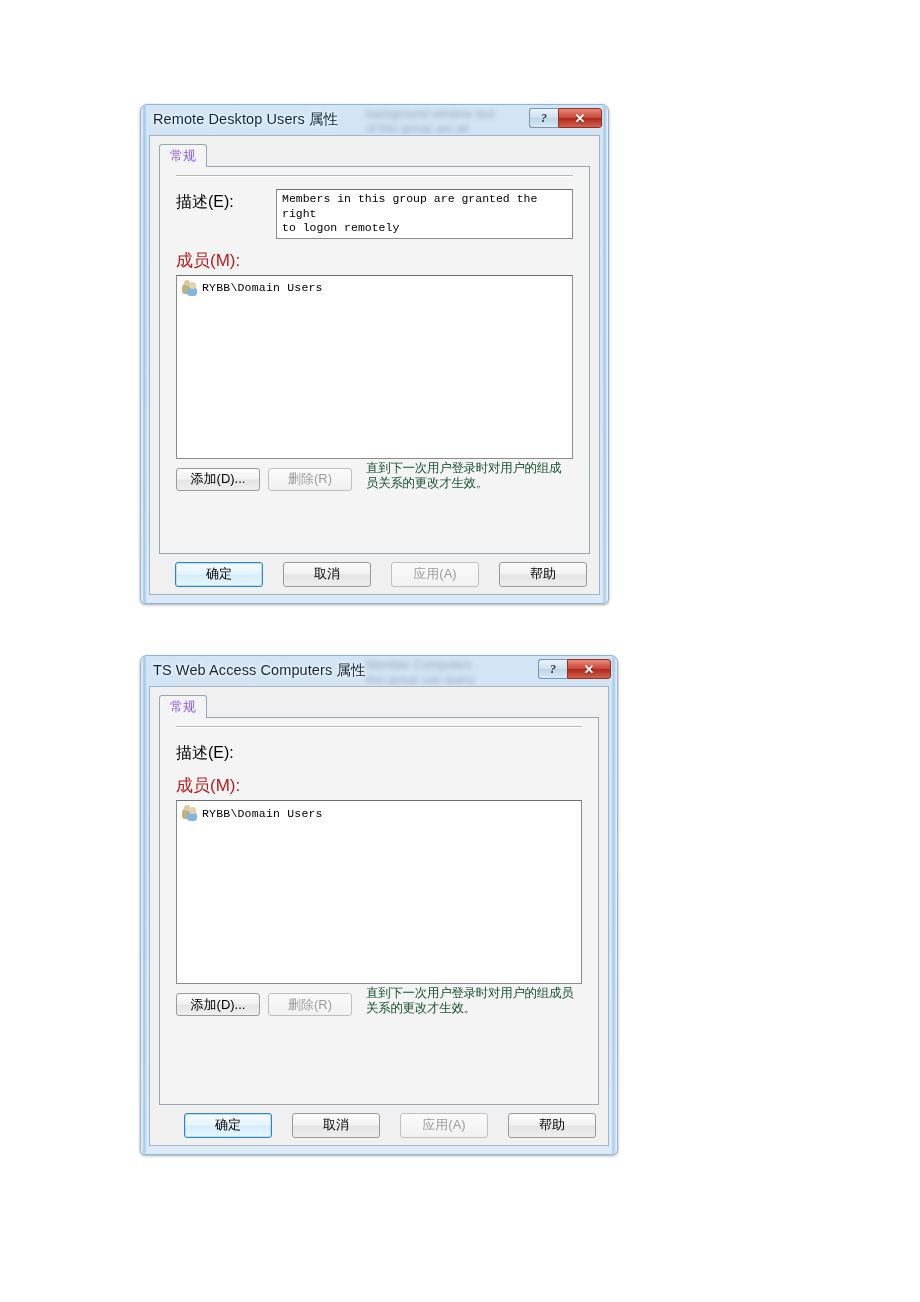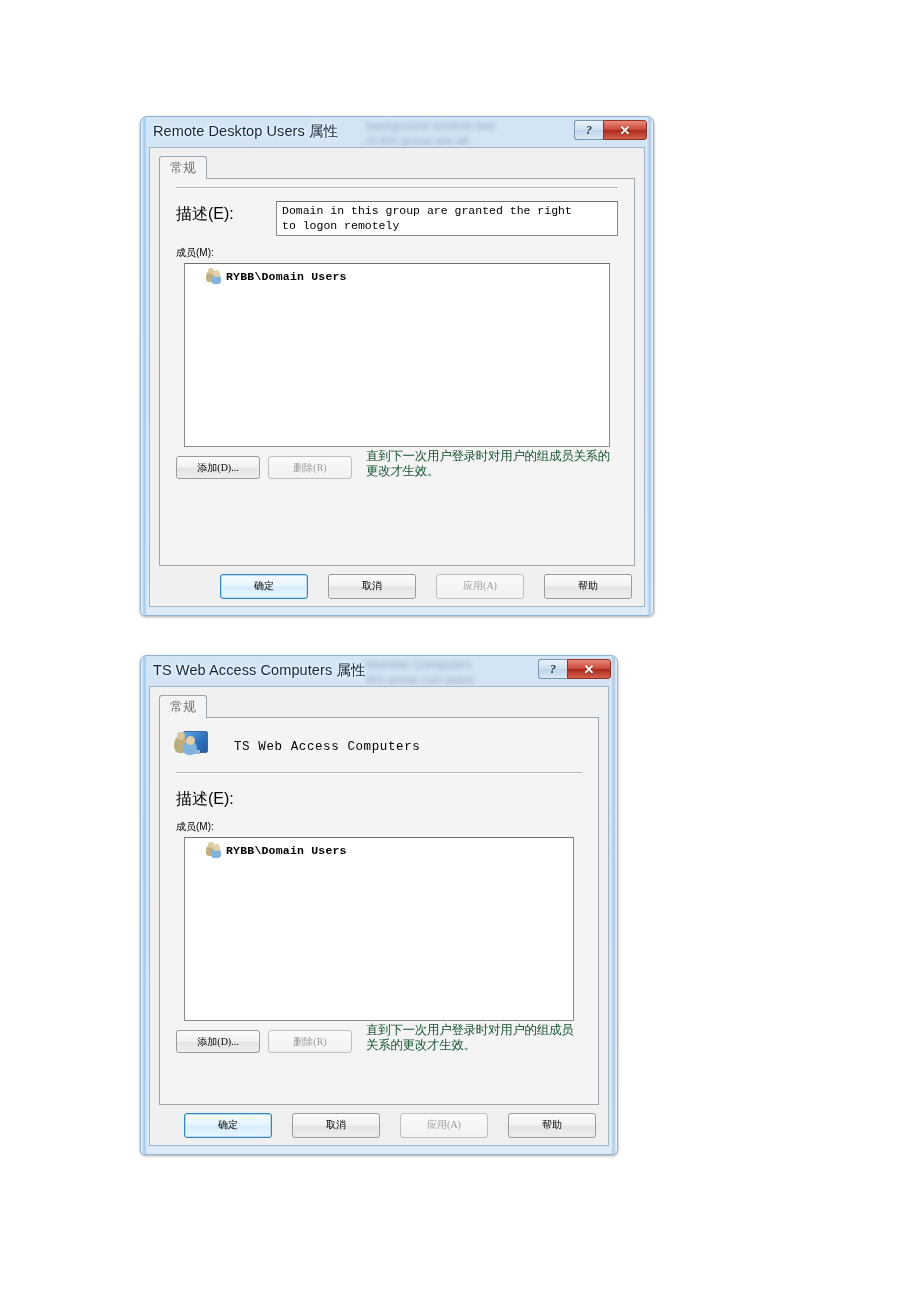--- a/index.html
+++ b/index.html
@@ -137,21 +137,21 @@
     height: 23px;
     padding: 0 10px;
     background: #f4f4f4;
     border: 1px solid #9aa6b0;
     border-bottom: none;
     border-radius: 3px 3px 0 0;
     display: flex;
     align-items: center;
     justify-content: center;
     font-size: 13px;
-    color: #737373;
+    color: #8b5cf6;
     box-sizing: border-box;
     z-index: 3;
   }
   .tabpage {
     position: absolute;
     left: 9px;
     right: 9px;
     top: 30px;
     bottom: 40px;
     background: #f4f4f4;
@@ -208,33 +208,32 @@
     font-size: 11.5px;
     line-height: 14.5px;
     color: #000;
     white-space: pre-line;
     overflow: hidden;
   }
   .textbox.cjk { font-family: "DejaVu Sans", sans-serif; font-size: 11.5px; letter-spacing: -.2px;}
 
   .lbl-block {
     margin: 10px 16px 3px 16px;
-    font-size: 10px;
-    color: #000000;
+    font-size: 17px;
+    color: #b91c1c;
   }
   .listbox {
-    margin: 0 24px;
+    margin: 0 16px;
     height: 184px;
     background: #ffffff;
     border: 1px solid #8b8b8b;
     border-top-color: #6e6e6e;
     box-sizing: border-box;
-    padding: 3px 0 0 16px;
+    padding: 3px 0 0 0;
     overflow: hidden;
-    font-weight: bold;
   }
   .list-item {
     display: flex;
     align-items: center;
     padding: 1px 0 1px 5px;
     font-family: "Liberation Mono", monospace;
     font-size: 11.5px;
     color: #000;
     letter-spacing: .2px;
   }
@@ -246,27 +245,27 @@
     align-items: flex-start;
     margin: 9px 16px 0 16px;
   }
   .btn {
     height: 23px;
     min-width: 84px;
     padding: 0 8px;
     background: linear-gradient(to bottom, #fbfbfb 0%, #f2f2f2 48%, #e4e4e4 52%, #eeeeee 100%);
     border: 1px solid #9a9a9a;
     border-radius: 3px;
-    font-size: 10px;
+    font-size: 13px;
     color: #000;
     display: inline-flex;
     align-items: center;
     justify-content: center;
     box-sizing: border-box;
-    font-family: Liberation Serif, serif;
+    font-family: Liberation Sans, sans-serif;
     white-space: nowrap;
   }
   .btn.disabled { color: #9d9d9d; border-color: #bfbfbf; background: linear-gradient(to bottom,#fafafa,#f1f1f1); }
   .btn.focus {
     border: 1px solid #2c86c4;
     box-shadow: 0 0 0 1px #bcdcf2 inset;
     background: linear-gradient(to bottom, #f4fbff 0%, #e6f4fd 48%, #d4ecfb 52%, #e9f6fe 100%);
   }
   .note {
     flex: 1 1 auto;
@@ -311,21 +310,21 @@
   .u1,.u2{ position:absolute; border-radius:50% 50% 35% 35%; }
   .u1{ left:0; top:3px; width:9px; height:11px; background:#c2b07c; }
   .u1 .hd{ position:absolute; left:1.5px; top:-3px; width:6px; height:6px; border-radius:50%; background:#ddcb9e; }
   .u2{ left:5px; top:6px; width:10px; height:10px; background:#82b5de; }
   .u2 .hd{ position:absolute; left:2px; top:-4px; width:7px; height:7px; border-radius:50%; background:#e2d2ab; }
 </style>
 </head>
 <body>
 
 <div id="root">
-  <div class="dialog" style="left: 140px; top: 116px; width: 514px; height: 500px;">
+  <div class="dialog" style="left: 140px; top: 104px; width: 469px; height: 500px;">
 
     <div class="titlebar">
       <div class="ghost-text">
         <div>background window text</div>
         <div>of this group are all</div>
       </div>
       <div class="title-text">Remote Desktop Users 属性</div>
       <div class="caption-buttons">
         <div class="cap-btn cap-help">?</div>
         <div class="cap-btn cap-close">✕</div>
@@ -338,21 +337,21 @@
         <div class="tab">常规</div>
       </div>
 
       <div class="tabpage">
 
 
         <div class="hr"></div>
 
         <div class="row">
           <div class="lbl">描述(E):</div>
-          <div class="textbox desc-box">Domain in this group are granted the right
+          <div class="textbox desc-box">Members in this group are granted the right
 to logon remotely</div>
         </div>
 
         <div class="lbl-block">成员(M):</div>
         <div class="listbox">
           <div class="members-host">
               <div class="list-item">
                 <span class="user-icon">
                   <span class="u1">
                     <span class="hd"></span>
@@ -398,33 +397,20 @@
     </div>
 
     <div class="client">
 
       <div class="tabstrip">
         <div class="tab">常规</div>
       </div>
 
       <div class="tabpage">
 
-        <div class="grp-head">
-          <div class="grp-icon">
-            <div class="mon"></div>
-              <div class="mon-stand"></div>
-            <div class="p1">
-                <div class="hd"></div>
-              </div>
-            <div class="p2">
-                <div class="hd"></div>
-              </div>
-          </div>
-          <div class="grp-name">TS Web Access Computers</div>
-        </div>
 
         <div class="hr"></div>
 
         <div class="row">
           <div class="lbl">描述(E):</div>
         </div>
 
         <div class="lbl-block">成员(M):</div>
         <div class="listbox">
           <div class="members-host">

